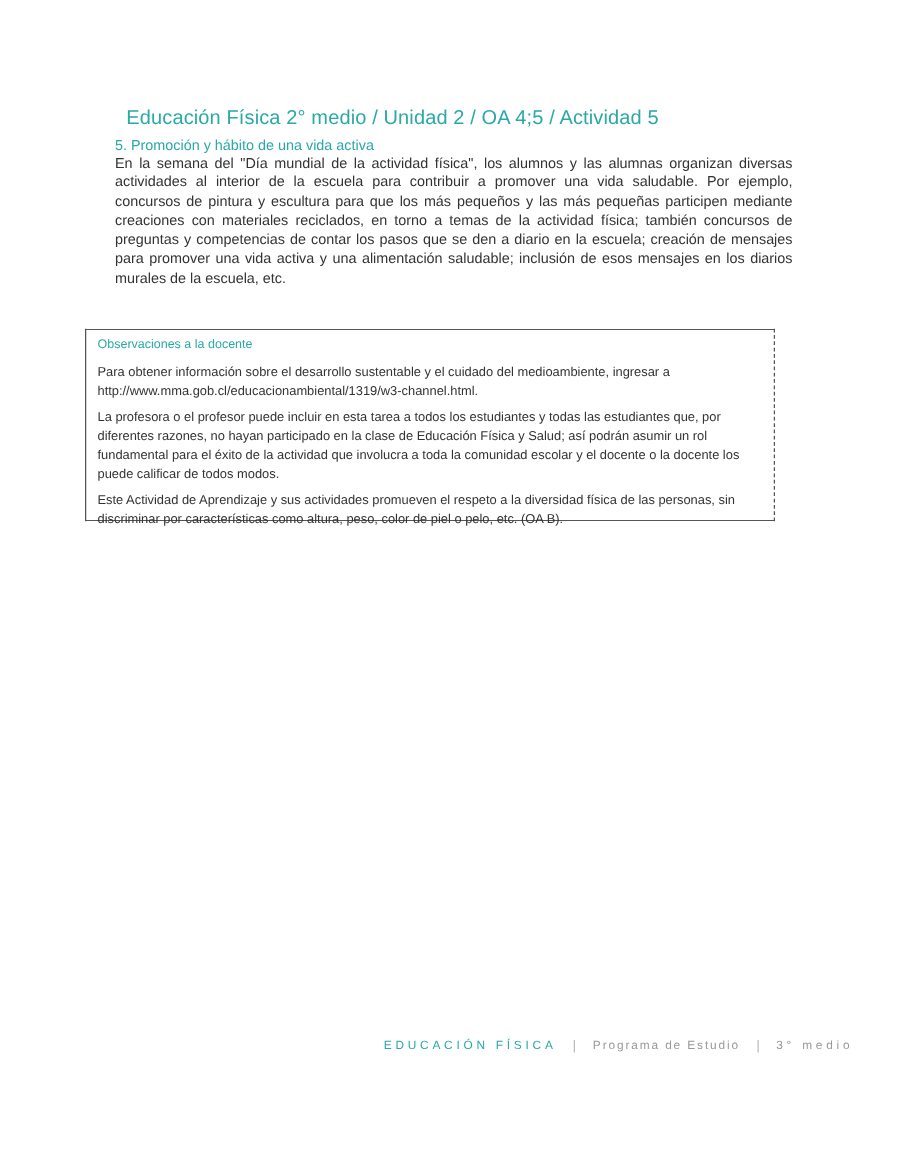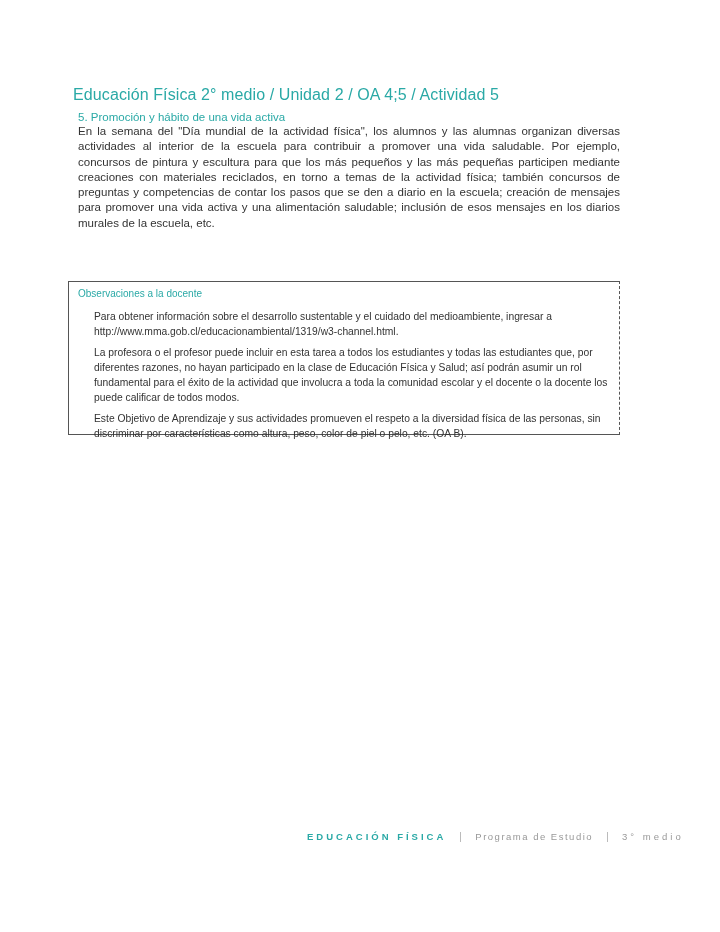--- a/index.html
+++ b/index.html
@@ -1,45 +1,45 @@
 <!DOCTYPE html>
 <html><head>
 <meta charset="utf-8">
 <style>
   html, body { margin: 0; padding: 0; background: #ffffff; }
   body { width: 720px; height: 932px; position: relative; overflow: hidden; font-family: "Liberation Sans", sans-serif; color: #222; }
-  .title { position: absolute; left: 0; top: 86px; width: 572px; text-align: center; font-size: 16px; color: #2aa9a6; letter-spacing: 0.1px; }
-  .section { position: absolute; left: 78px; top: 110px; width: 542px; }
+  .title { position: absolute; left: 0; top: 86px; width: 572px; text-align: center; font-size: 16px; color: #2aa9a6; letter-spacing: 0.1px; padding-left: 28px; }
+  .section { position: absolute; left: 92px; top: 110px; width: 542px; }
   .sec-heading { font-size: 11.5px; color: #2aa9a6; line-height: 14px; margin: 0; }
   .sec-body { font-size: 11.5px; line-height: 15.3px; text-align: justify; color: #333; margin: 0; }
   .sec-link { font-size: 11.5px; font-weight: bold; line-height: 15px; color: #222; margin: 0; }
-  .obs-box { position: absolute; left: 68px; top: 281px; width: 552px; height: 154px; border: 1.5px solid #555; border-right-style: dashed; box-sizing: border-box; padding: 6px 8px 0 9px; }
+  .obs-box { position: absolute; left: 68px; top: 263px; width: 552px; height: 154px; border: 1.5px solid #555; border-right-style: dashed; box-sizing: border-box; padding: 6px 8px 0 9px; }
   .obs-title { font-size: 10px; color: #2aa9a6; margin: 0 0 9px 0; line-height: 12px; }
-  .obs-p { font-size: 10.3px; line-height: 15px; color: #333; margin: 0 0 6px 16px; }
+  .obs-p { font-size: 10.3px; line-height: 15px; color: #333; margin: 0 0 6px 0; }
   .footer { position: absolute; top: 831px; left: 307px; display: flex; align-items: center; font-size: 9.5px; color: #999; }
-  .footer .brand { color: #2aa9a6; letter-spacing: 3px; font-weight: bold; }
+  .footer .brand { color: #2aa9a6; letter-spacing: 3px; font-weight: normal; }
   .footer .sep { display: inline-block; width: 1px; height: 10px; background: #bbb; margin: 0 14px; }
   .footer .prog { letter-spacing: 1.5px; }
   .footer .grade { letter-spacing: 3px; }
 </style>
 </head>
 <body>
 
 <div class="title">Educación Física 2° medio / Unidad 2 / OA 4;5 / Actividad 5</div>
 
 <div class="section">
   <p class="sec-heading">5.  Promoción y hábito de una vida activa</p>
   <p class="sec-body">En la semana del "Día mundial de la actividad física", los alumnos y las alumnas organizan diversas actividades al interior de la escuela para contribuir a promover una vida saludable. Por ejemplo, concursos de pintura y escultura para que los más pequeños y las más pequeñas participen mediante creaciones con materiales reciclados, en torno a temas de la actividad física; también concursos de preguntas y competencias de contar los pasos que se den a diario en la escuela; creación de mensajes para promover una vida activa y una alimentación saludable; inclusión de esos mensajes en los diarios murales de la escuela, etc.</p>
 </div>
 
 <div class="obs-box">
   <p class="obs-title">Observaciones a la docente</p>
   <p class="obs-p">Para obtener información sobre el desarrollo sustentable y el cuidado del medioambiente, ingresar a http://www.mma.gob.cl/educacionambiental/1319/w3-channel.html.</p>
   <p class="obs-p">La profesora o el profesor puede incluir en esta tarea a todos los estudiantes y todas las estudiantes que, por diferentes razones, no hayan participado en la clase de Educación Física y Salud; así podrán asumir un rol fundamental para el éxito de la actividad que involucra a toda la comunidad escolar y el docente o la docente los puede calificar de todos modos.</p>
-  <p class="obs-p">Este Objetivo de Aprendizaje y sus actividades promueven el respeto a la diversidad física de las personas, sin discriminar por características como altura, peso, color de piel o pelo, etc. (OA B).</p>
+  <p class="obs-p">Este Actividad de Aprendizaje y sus actividades promueven el respeto a la diversidad física de las personas, sin discriminar por características como altura, peso, color de piel o pelo, etc. (OA B).</p>
 </div>
 
 <div class="footer">
   <span class="brand">EDUCACIÓN FÍSICA</span>
   <span class="sep"></span>
   <span class="prog">Programa de Estudio</span>
   <span class="sep"></span>
   <span class="grade">3° medio</span>
 </div>
 

